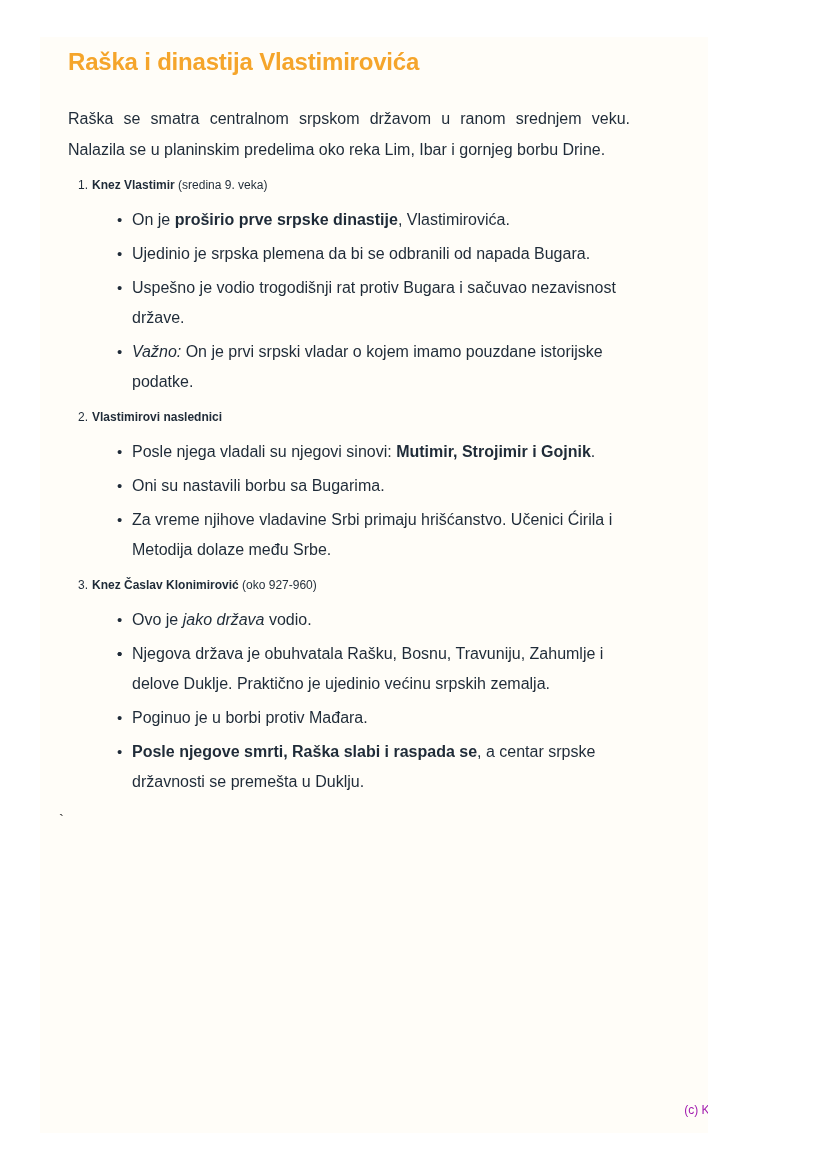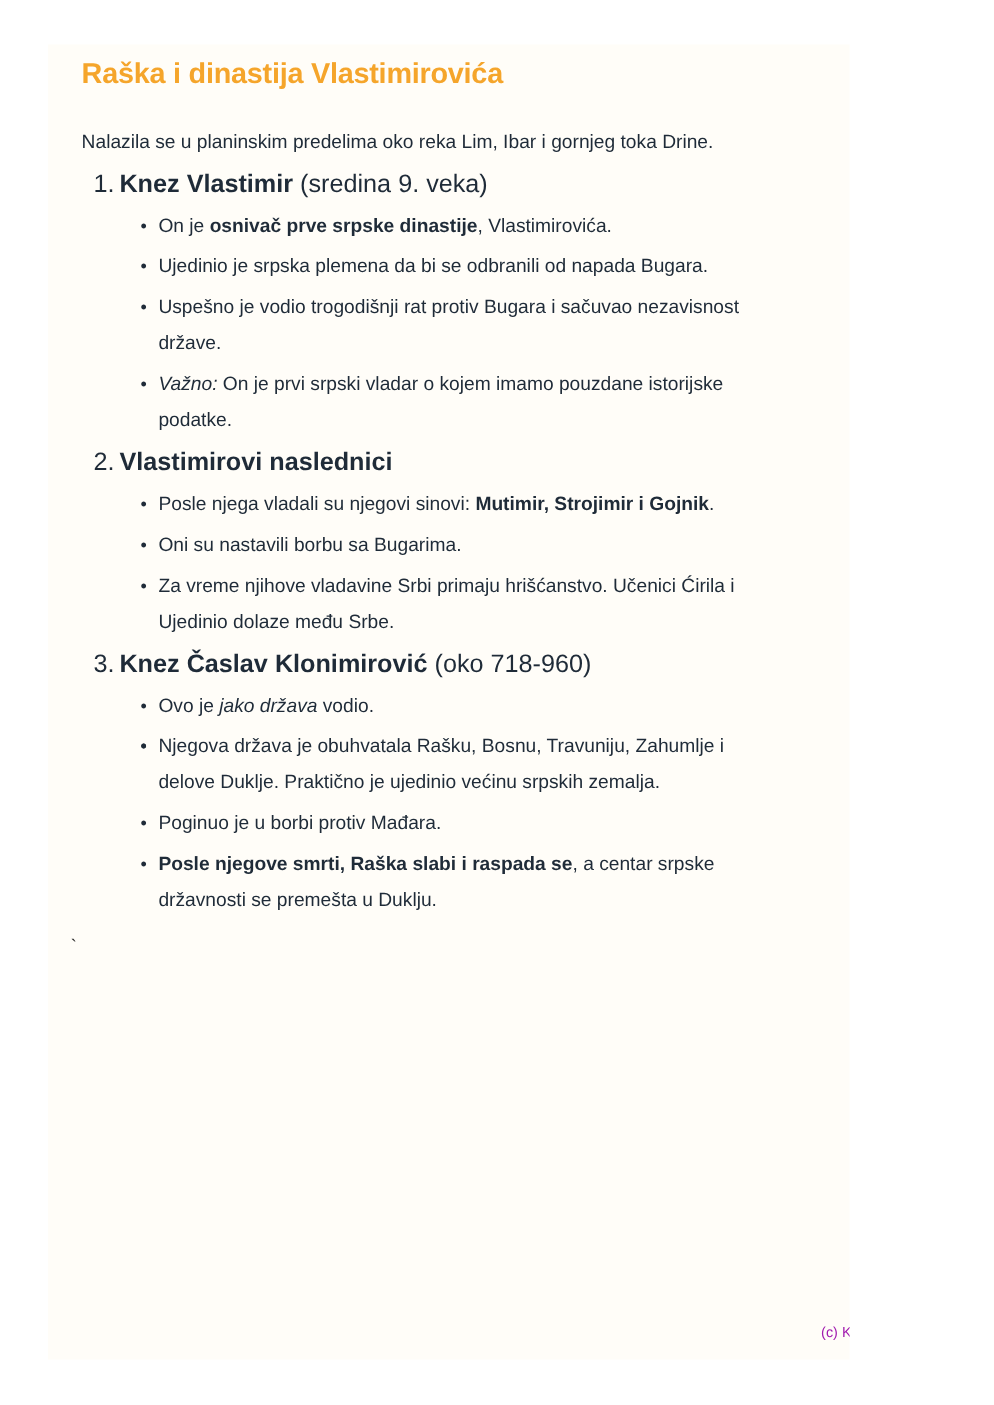--- a/index.html
+++ b/index.html
@@ -60,21 +60,21 @@
     text-align-last: justify;
   }
   .intro .l2 { display: block; }
   ol.sections {
     list-style: none;
     margin: 4px 0 0 0;
     padding: 0 0 0 10px;
   }
   li.section { margin-top: 6px; }
   .sec-heading {
-    font-size: 21px;
+    font-size: 12px;
     line-height: 28px;
   }
   .sec-num {
     font-weight: 400;
     margin-right: 4px;
   }
   .sec-heading strong { font-weight: 700; }
   ul.bullets {
     list-style: none;
     margin: 6px 0 0 39px;
@@ -115,43 +115,44 @@
 <body>
 
 <div class="page">
   <div class="note-card" style="background: rgb(255, 253, 248);">
     <div class="side-stripe" style="background: rgb(250, 240, 224); border-left-color: rgb(232, 200, 156);"></div>
 
     <div class="content">
       <h1 class="title" style="color: rgb(245, 165, 43);">Raška i dinastija Vlastimirovića</h1>
 
       <p class="intro">
-        <span class="l2">Nalazila se u planinskim predelima oko reka Lim, Ibar i gornjeg toka Drine.</span>
+        <span class="l1">Raška se smatra centralnom srpskom državom u ranom srednjem veku.</span>
+        <span class="l2">Nalazila se u planinskim predelima oko reka Lim, Ibar i gornjeg borbu Drine.</span>
       </p>
 
       <ol class="sections">
           <li class="section">
             <div class="sec-heading"><span class="sec-num">1.</span><strong>Knez Vlastimir</strong><span> (sredina 9. veka)</span></div>
             <ul class="bullets">
-              <li><span class="dot">•</span><span><span>On je </span><strong>osnivač prve srpske dinastije</strong><span>, Vlastimirovića.</span></span></li>
+              <li><span class="dot">•</span><span><span>On je </span><strong>proširio prve srpske dinastije</strong><span>, Vlastimirovića.</span></span></li>
               <li><span class="dot">•</span><span><span>Ujedinio je srpska plemena da bi se odbranili od napada Bugara.</span></span></li>
               <li><span class="dot">•</span><span><span>Uspešno je vodio trogodišnji rat protiv Bugara i sačuvao nezavisnost države.</span></span></li>
               <li><span class="dot">•</span><span><em>Važno:</em><span> On je prvi srpski vladar o kojem imamo pouzdane istorijske podatke.</span></span></li>
             </ul>
           </li>
           <li class="section">
             <div class="sec-heading"><span class="sec-num">2.</span><strong>Vlastimirovi naslednici</strong></div>
             <ul class="bullets">
               <li><span class="dot">•</span><span><span>Posle njega vladali su njegovi sinovi: </span><strong>Mutimir, Strojimir i Gojnik</strong><span>.</span></span></li>
               <li><span class="dot">•</span><span><span>Oni su nastavili borbu sa Bugarima.</span></span></li>
-              <li><span class="dot">•</span><span><span>Za vreme njihove vladavine Srbi primaju hrišćanstvo. Učenici Ćirila i Ujedinio dolaze među Srbe.</span></span></li>
+              <li><span class="dot">•</span><span><span>Za vreme njihove vladavine Srbi primaju hrišćanstvo. Učenici Ćirila i Metodija dolaze među Srbe.</span></span></li>
             </ul>
           </li>
           <li class="section">
-            <div class="sec-heading"><span class="sec-num">3.</span><strong>Knez Časlav Klonimirović</strong><span> (oko 718-960)</span></div>
+            <div class="sec-heading"><span class="sec-num">3.</span><strong>Knez Časlav Klonimirović</strong><span> (oko 927-960)</span></div>
             <ul class="bullets">
               <li><span class="dot">•</span><span><span>Ovo je </span><em>jako država</em><span> vodio.</span></span></li>
               <li><span class="dot">•</span></li>
               <li><span class="dot">•</span><span><span>Njegova država je obuhvatala Rašku, Bosnu, Travuniju, Zahumlje i delove Duklje. Praktično je ujedinio većinu srpskih zemalja.</span></span></li>
               <li><span class="dot">•</span><span><span>Poginuo je u borbi protiv Mađara.</span></span></li>
               <li><span class="dot">•</span><span><strong>Posle njegove smrti, Raška slabi i raspada se</strong><span>, a centar srpske državnosti se premešta u Duklju.</span></span></li>
             </ul>
           </li>
         </ol>
 

